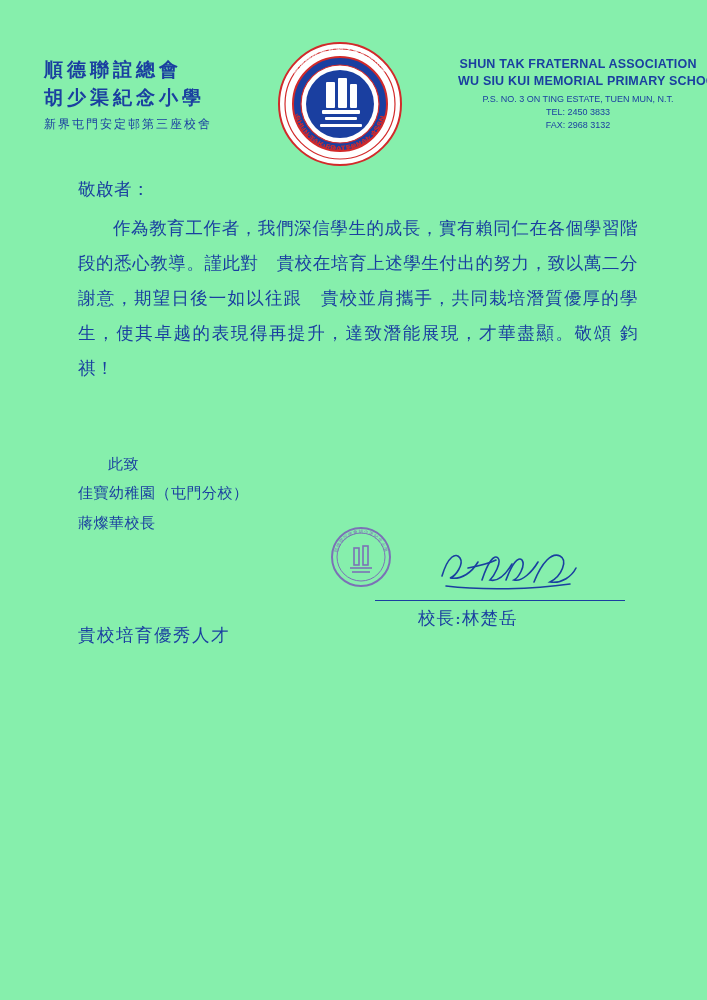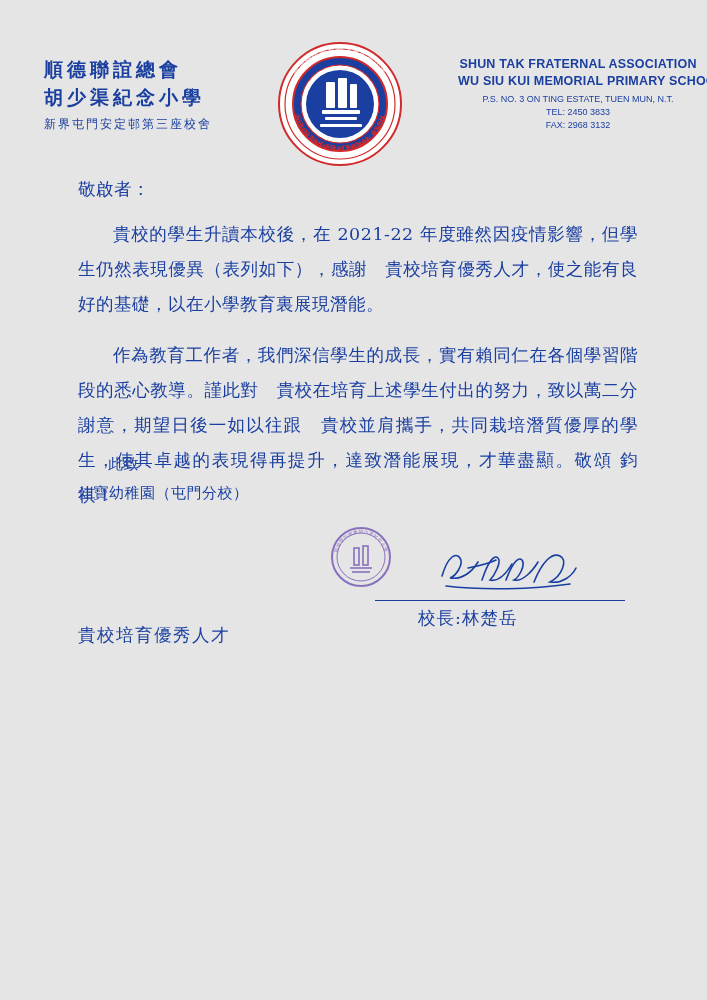--- a/index.html
+++ b/index.html
@@ -12,21 +12,21 @@
     height: 1000px;
     position: relative;
     font-family: "DejaVu Serif", serif;
     color: #1a3fa0;
     overflow: hidden;
   }
 
   .page {
     position: absolute;
     inset: 0;
-    background: #e5e5e5;
+    background: #86efac;
   }
 
   
   .letterhead {
     position: absolute;
     top: 34px;
     left: 0;
     width: 707px;
     height: 120px;
   }
@@ -102,21 +102,21 @@
     left: 78px;
     top: 172px;
     width: 560px;
     font-family: "DejaVu Serif", serif;
     color: #1a3fa0;
     font-size: 17.5px;
     line-height: 2.0;
     letter-spacing: 0.5px;
   }
   .salutation {
-    margin: 0 0 10px 0;
+    margin: 0 0 4px 0;
   }
   .para {
     margin: 0 0 16px 0;
     text-indent: 2em;
     text-align: justify;
   }
   .para.last { margin-bottom: 12px; }
 
   .closing-block {
     position: absolute;
@@ -237,27 +237,27 @@
       <div class="en1">SHUN TAK FRATERNAL ASSOCIATION</div>
       <div class="en2">WU SIU KUI MEMORIAL PRIMARY SCHOOL</div>
       <div class="en3">P.S. NO. 3 ON TING ESTATE, TUEN MUN, N.T.</div>
       <div class="en4">TEL: 2450 3833</div>
       <div class="en5">FAX: 2968 3132</div>
     </div>
   </div>
 
   <div class="body-text">
     <p class="salutation">敬啟者：</p>
-    <p class="para">貴校的學生升讀本校後，在 2021-22 年度雖然因疫情影響，但學生仍然表現優異（表列如下），感謝　貴校培育優秀人才，使之能有良好的基礎，以在小學教育裏展現潛能。</p>
     <p class="para last">作為教育工作者，我們深信學生的成長，實有賴同仁在各個學習階段的悉心教導。謹此對　貴校在培育上述學生付出的努力，致以萬二分謝意，期望日後一如以往跟　貴校並肩攜手，共同栽培潛質優厚的學生，使其卓越的表現得再提升，達致潛能展現，才華盡顯。敬頌 鈞祺！</p>
   </div>
 
   <div class="closing-block">
     <div class="indent">此致</div>
     <div>佳寶幼稚園（屯門分校）</div>
+    <div>蔣燦華校長</div>
   </div>
 
   <div class="sig-area">
 
     <div class="chop">
       <svg width="62" height="62" viewBox="0 0 62 62" xmlns="http://www.w3.org/2000/svg">
         <defs>
           <path id="chopArc" d="M 7,31 A 24,24 0 0 1 55,31"></path>
         </defs>
         <circle cx="31" cy="31" r="29" fill="none" stroke="#7a5cb8" stroke-width="2"></circle>

